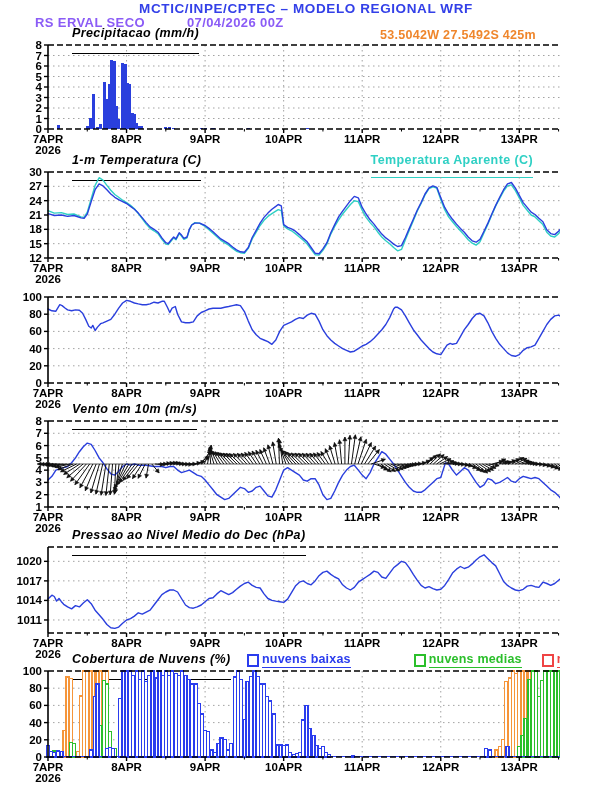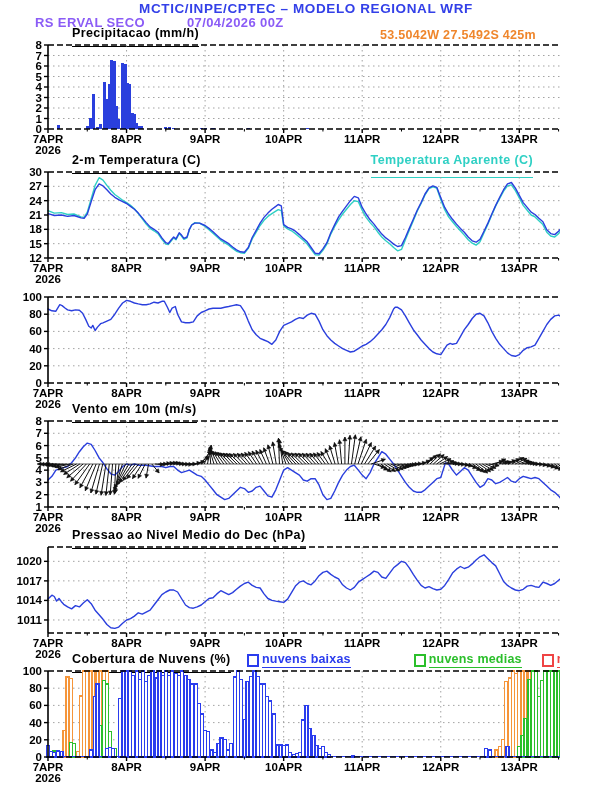--- a/index.html
+++ b/index.html
@@ -5,21 +5,21 @@
   html,body{margin:0;padding:0;background:#fff;}
   .canvas{position:relative;width:560px;height:792px;background:#fff;overflow:hidden;
           font-family:"Liberation Sans",sans-serif;}
   .hdr1{position:absolute;top:1px;left:0;width:612px;text-align:center;
         font-size:13.5px;font-weight:700;letter-spacing:.6px;}
   .hdr2{position:absolute;top:15px;left:35px;font-size:13px;font-weight:700;letter-spacing:.4px;}
   .hdr2 .dt{margin-left:38px;}
   .coords{position:absolute;top:28px;right:24px;font-size:12.5px;font-weight:700;letter-spacing:.3px;}
   .ctitle{position:absolute;left:72px;font-size:12.5px;font-weight:700;color:#000;
           letter-spacing:.4px;white-space:nowrap;}
-  .ctitle .u{border-bottom:1.6px solid #000;padding-bottom:6px;}
+  .ctitle .u{border-bottom:1.6px solid #000;padding-bottom:13px;font-style:italic;}
   .legend-right{position:absolute;right:27px;font-size:12.5px;font-weight:700;letter-spacing:.4px;white-space:nowrap;}
   .legend-right .u{border-bottom:1.6px solid currentColor;padding-bottom:10px;}
   .cloud-legend{position:absolute;left:247px;top:652px;display:flex;gap:20px;align-items:flex-start;
                 font-size:12.5px;font-weight:700;letter-spacing:.2px;white-space:nowrap;}
   .litem{display:flex;align-items:center;gap:3px;}
   .lsq{display:inline-block;width:8px;height:9px;background:#fff;border:2px solid currentColor;}
   .litem .u{border-bottom:1.6px solid currentColor;padding-bottom:1px;}
   svg{position:absolute;top:0;left:0;}
   text{font-family:"Liberation Sans",sans-serif;}
 </style>
@@ -28,21 +28,21 @@
 
 <div class="canvas">
   <div class="hdr1" style="color: rgb(51, 64, 232);">MCTIC/INPE/CPTEC – MODELO REGIONAL WRF</div>
   <div class="hdr2" style="color: #8b5cf6;">
     <span>RS ERVAL SECO</span>
     <span class="dt">07/04/2026 00Z</span>
   </div>
   <div class="coords" style="color: rgb(239, 134, 44);">53.5042W 27.5492S 425m</div>
 
   <div class="ctitle" style="top:26px"><span class="u">Precipitacao (mm/h)</span></div>
-  <div class="ctitle" style="top:153px"><span class="u">2-m Temperatura (C)</span></div>
+  <div class="ctitle" style="top:153px"><span class="u">1-m Temperatura (C)</span></div>
   <div class="legend-right" style="top: 153px; color: rgb(47, 208, 196);"><span class="u">Temperatura Aparente (C)</span></div>
   <div class="ctitle" style="top:402px"><span class="u">Vento em 10m (m/s)</span></div>
   <div class="ctitle" style="top:528px"><span class="u">Pressao ao Nivel Medio do Dec (hPa)</span></div>
   <div class="ctitle" style="top:652px"><span class="u">Cobertura de Nuvens (%)</span></div>
 
   <div class="cloud-legend">
     <span class="litem" style="color: rgb(42, 60, 238);">
       <span class="lsq"></span>
       <span class="u">nuvens baixas</span>
     </span>

